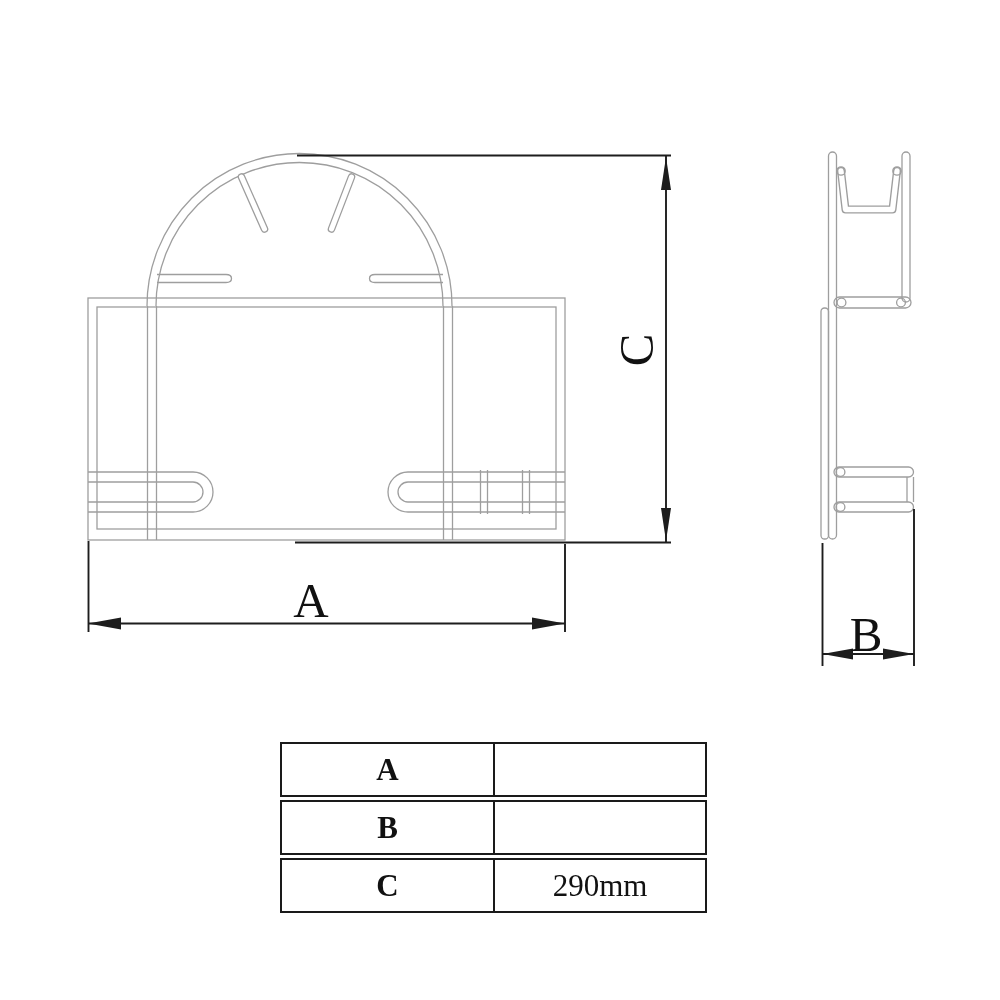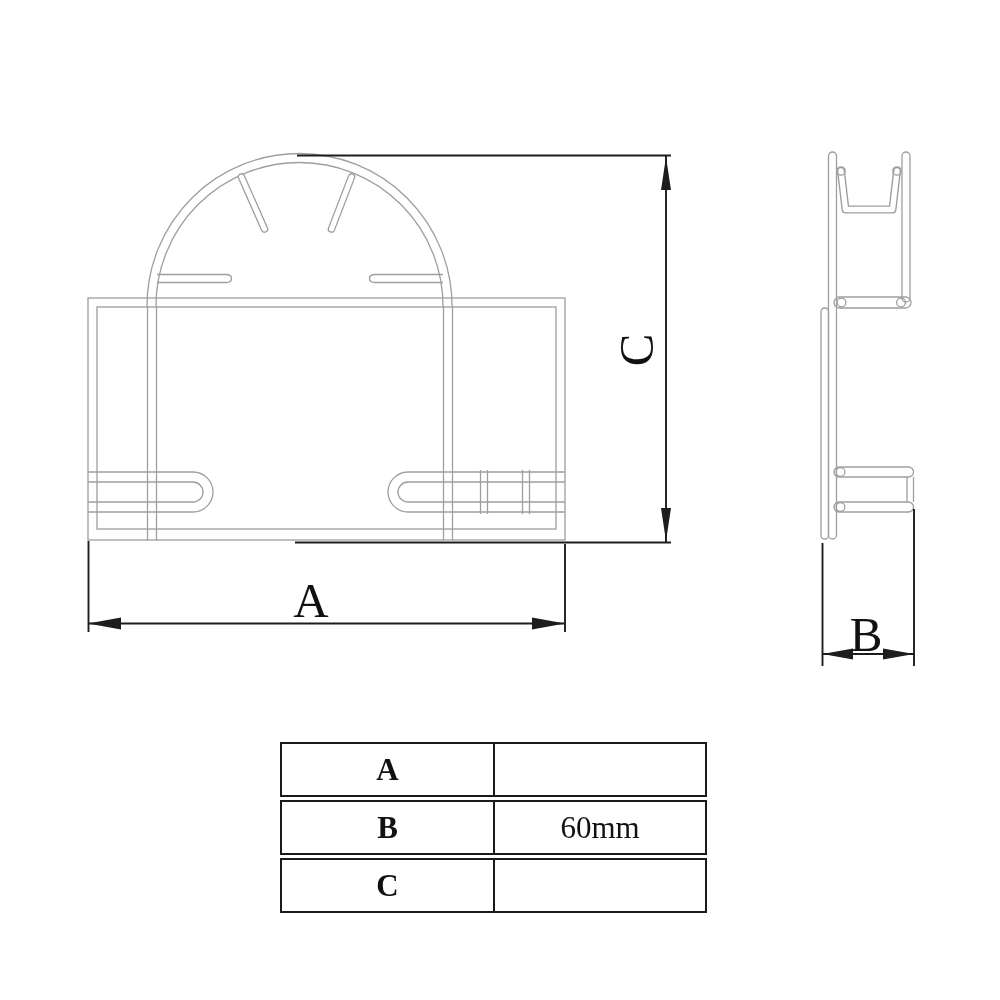--- a/index.html
+++ b/index.html
@@ -127,20 +127,20 @@
       <text class="dim-text" x="866" y="651" text-anchor="middle" font-size="45">B</text>
     </g>
   </svg>
 
   <div class="dim-table">
     <div class="dim-row">
       <div class="dim-cell label">A</div>
     </div>
     <div class="dim-row">
       <div class="dim-cell label">B</div>
-      <div class="dim-cell value">60mm</div>
     </div>
     <div class="dim-row">
       <div class="dim-cell label">C</div>
+      <div class="dim-cell value">290mm</div>
     </div>
   </div>
 
 </div>
 
 </body></html>

